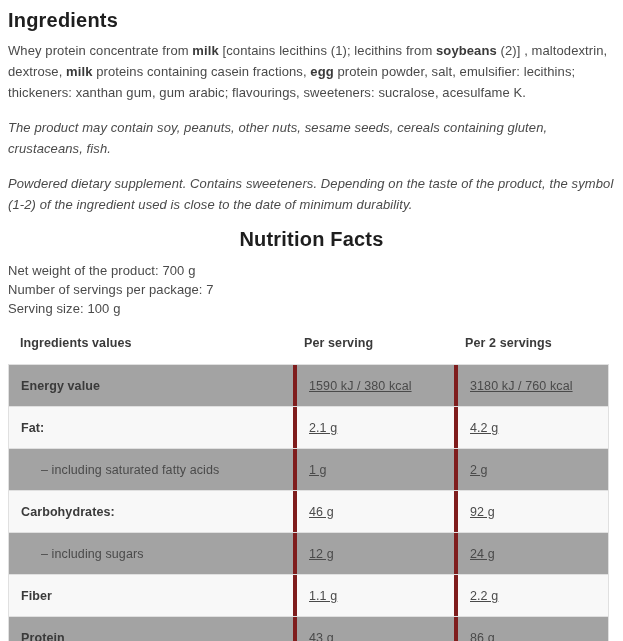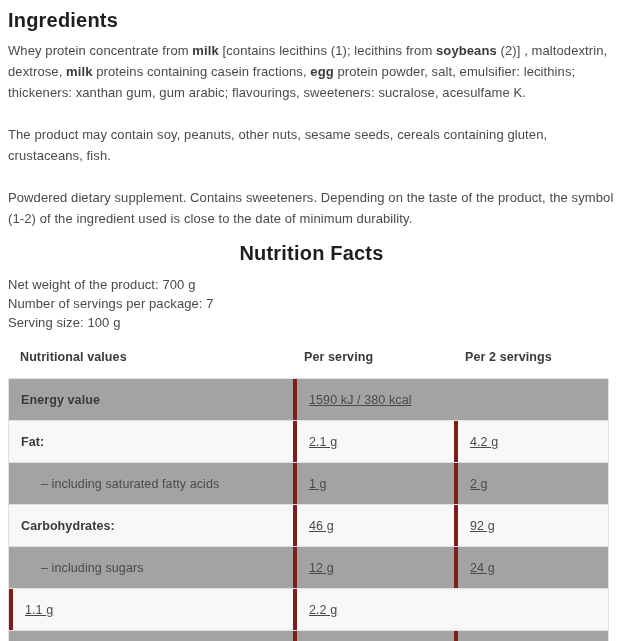--- a/index.html
+++ b/index.html
@@ -13,21 +13,21 @@
   .section-title{
     font-size:20px;line-height:24px;font-weight:700;color:#1e1e1e;
     margin:0 0 4px 0;letter-spacing:.2px;
   }
   .section-title.second{margin-top:12px;text-align:center;}
   .body-text{
     font-size:13px;line-height:21px;margin:8px 0 0 0;color:#4a4a4a;
     max-width:607px;letter-spacing:.1px;
   }
   .body-text b{color:#3a3a3a;}
-  .spacer-p{margin-top:21px;}
+  .spacer-p{margin-top:14px;font-style:italic;}
   .info-block{
     font-size:13px;line-height:19px;margin:10px 0 0 0;color:#4a4a4a;letter-spacing:.1px;
   }
   
   .nt-header{
     display:grid;grid-template-columns:284px 161px 1fr;
     margin-top:14px;font-size:12.5px;font-weight:700;color:#3a3a3a;
     letter-spacing:.1px;
   }
   .nt-header .nt-hcell{padding:4px 6px 4px 12px;}
@@ -63,29 +63,30 @@
 
   <h2 class="section-title second">Nutrition Facts</h2>
 
   <div class="info-block">
     <div>Net weight of the product: 700 g</div>
     <div>Number of servings per package: 7</div>
     <div>Serving size: 100 g</div>
   </div>
 
   <div class="nt-header">
-    <div class="nt-hcell">Nutritional values</div>
+    <div class="nt-hcell">Ingredients values</div>
     <div class="nt-hcell">Per serving</div>
     <div class="nt-hcell">Per 2 servings</div>
   </div>
 
   <div class="nutrition-table">
       <div class="nt-row">
         <div class="nt-cell nt-label">Energy value</div>
         <div class="nt-cell nt-value">1590 kJ / 380 kcal</div>
+        <div class="nt-cell nt-value">3180 kJ / 760 kcal</div>
       </div>
       <div class="nt-row shaded">
         <div class="nt-cell nt-label">Fat:</div>
         <div class="nt-cell nt-value">2.1 g</div>
         <div class="nt-cell nt-value">4.2 g</div>
       </div>
       <div class="nt-row">
         <div class="nt-cell nt-label indent">– including saturated fatty acids</div>
         <div class="nt-cell nt-value">1 g</div>
         <div class="nt-cell nt-value">2 g</div>
@@ -94,20 +95,21 @@
         <div class="nt-cell nt-label">Carbohydrates:</div>
         <div class="nt-cell nt-value">46 g</div>
         <div class="nt-cell nt-value">92 g</div>
       </div>
       <div class="nt-row">
         <div class="nt-cell nt-label indent">– including sugars</div>
         <div class="nt-cell nt-value">12 g</div>
         <div class="nt-cell nt-value">24 g</div>
       </div>
       <div class="nt-row shaded">
+        <div class="nt-cell nt-label">Fiber</div>
         <div class="nt-cell nt-value">1.1 g</div>
         <div class="nt-cell nt-value">2.2 g</div>
       </div>
       <div class="nt-row">
         <div class="nt-cell nt-label">Protein</div>
         <div class="nt-cell nt-value">43 g</div>
         <div class="nt-cell nt-value">86 g</div>
       </div>
     </div>
 

